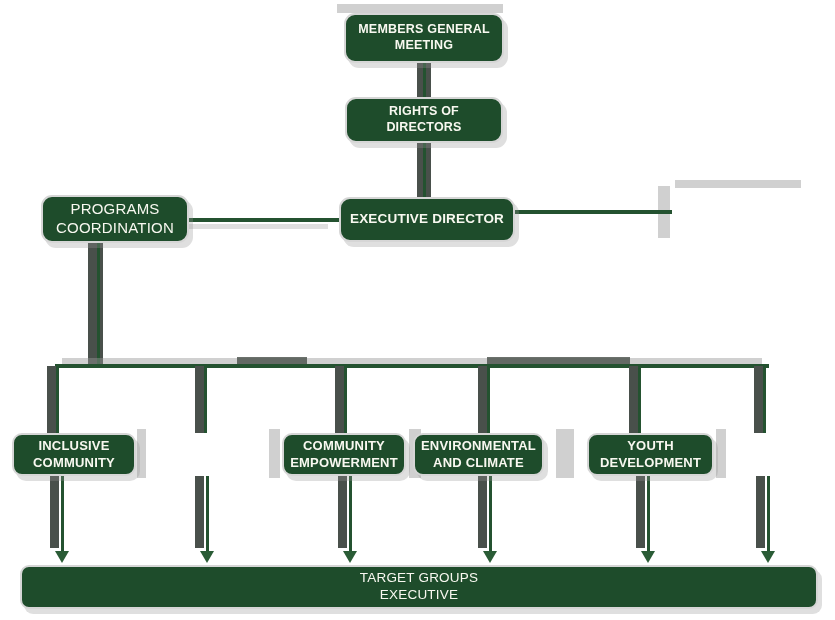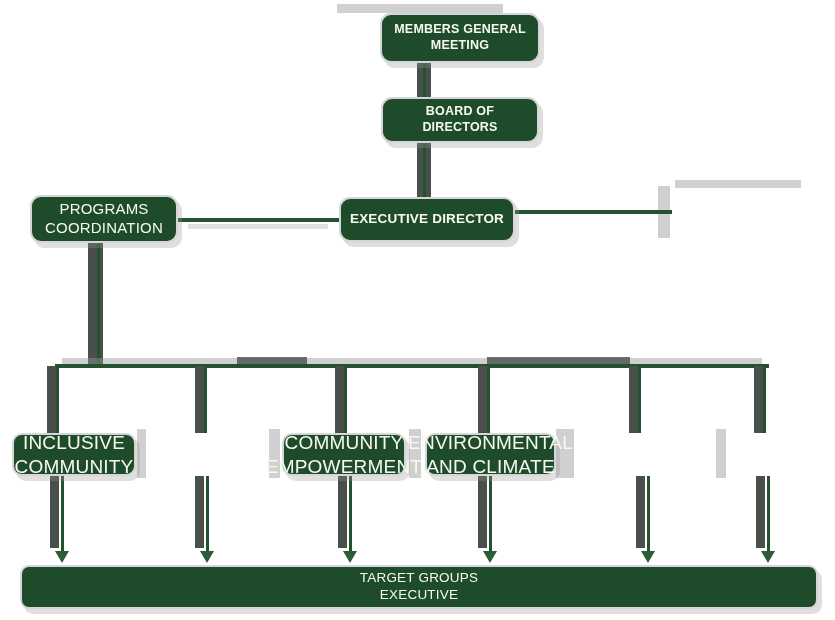--- a/index.html
+++ b/index.html
@@ -16,24 +16,24 @@
     font-family:"Liberation Sans", sans-serif;
   }
   .node{
     position:absolute;background:var(--box-fill);
     border:2px solid var(--box-border);border-radius:11px;
     color:var(--box-text);display:flex;align-items:center;justify-content:center;
     text-align:center;white-space:pre-line;box-sizing:border-box;
     box-shadow:4px 5px 0 rgba(150,150,150,0.30);
     line-height:1.25;letter-spacing:0.2px;
   }
-  .node.bold{font-weight:700;font-size:12.5px;margin-left:36px;}
+  .node.bold{font-weight:700;font-size:12.5px;}
   .node.exec{font-weight:700;font-size:13.5px;}
-  .node.prog{font-weight:400;font-size:15px;}
-  .node.dept{font-weight:400;font-size:19px;border-radius:10px;}
+  .node.prog{font-weight:400;font-size:15px;margin-left:11px;}
+  .node.dept{font-weight:700;font-size:13px;border-radius:10px;}
   .node.target{font-weight:400;font-size:13.5px;border-radius:9px;}
   .band{position:absolute;background:var(--band-gray);}
   .line{position:absolute;background:var(--line-green);}
   .softband{position:absolute;background:var(--soft-gray);}
   .darkpatch{position:absolute;background:rgba(71,79,72,0.8);}
   .arrowhead{
     position:absolute;width:0;height:0;
     border-left:7px solid transparent;border-right:7px solid transparent;
     border-top:12px solid #2a5c36;
   }
@@ -104,37 +104,39 @@
   <div class="line" style="left:647px;top:476px;width:3px;height:76px"></div>
   <div class="arrowhead" style="left:641px;top:551px"></div>
 
   <div class="band" style="left:756px;top:476px;width:9px;height:72px"></div>
   <div class="line" style="left:767px;top:476px;width:3px;height:76px"></div>
   <div class="arrowhead" style="left:761px;top:551px"></div>
 
   <div class="node bold" style="left:344px;top:13px;width:160px;height:50px">MEMBERS GENERAL
 MEETING</div>
 
-  <div class="node bold" style="left:345px;top:97px;width:158px;height:46px">BOARD OF
+  <div class="node bold" style="left:345px;top:97px;width:158px;height:46px">RIGHTS OF
 DIRECTORS</div>
 
   <div class="node prog" style="left:30px;top:195px;width:148px;height:48px">PROGRAMS
 COORDINATION</div>
 
   <div class="node exec" style="left:339px;top:197px;width:176px;height:45px">EXECUTIVE DIRECTOR</div>
 
 
   <div class="node dept" style="left:12px;top:433px;width:124px;height:43px">INCLUSIVE
 COMMUNITY</div>
 
 
   <div class="node dept" style="left:282px;top:433px;width:124px;height:43px">COMMUNITY
 EMPOWERMENT</div>
 
-  <div class="node dept" style="left:425px;top:433px;width:131px;height:43px">ENVIRONMENTAL
+  <div class="node dept" style="left:413px;top:433px;width:131px;height:43px">ENVIRONMENTAL
 AND CLIMATE</div>
 
+  <div class="node dept" style="left:587px;top:433px;width:127px;height:43px">YOUTH
+DEVELOPMENT</div>
 
 
   <div class="node target" style="left:20px;top:565px;width:798px;height:44px">TARGET GROUPS
 EXECUTIVE</div>
 
 </div>
 
 </body></html>

